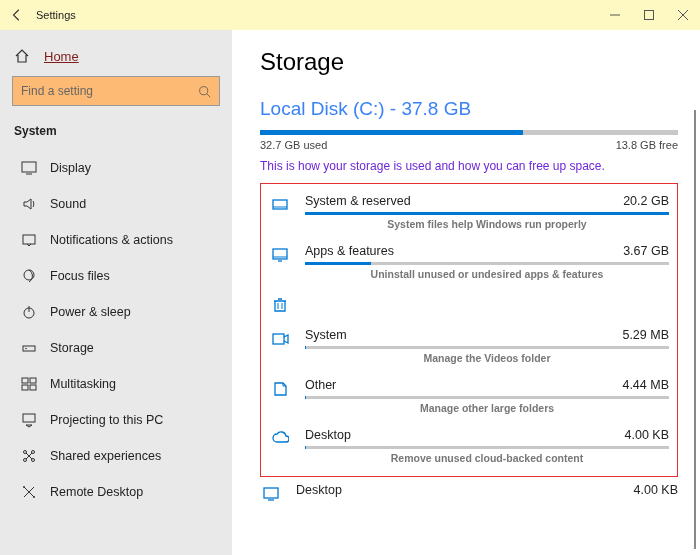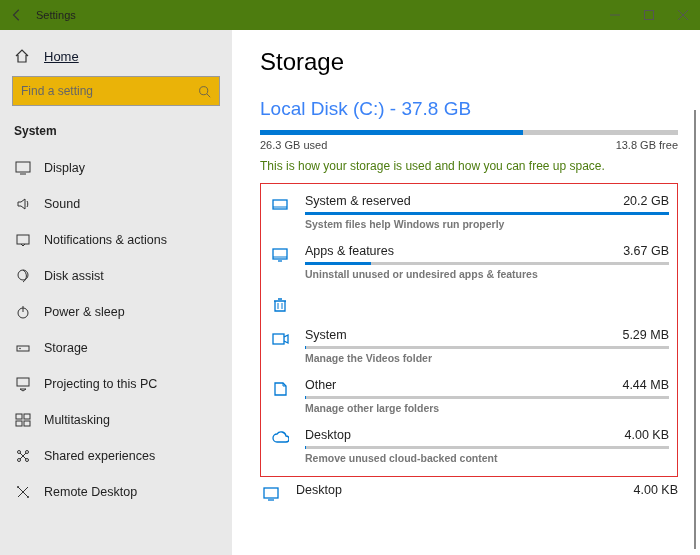--- a/index.html
+++ b/index.html
@@ -1,43 +1,43 @@
 <!DOCTYPE html>
 <html><head>
 <meta charset="utf-8">
 <style>
 * { margin: 0; padding: 0; box-sizing: border-box; font-family: "Segoe UI", sans-serif; }
 body { width: 700px; height: 555px; background: #fff; display: flex; flex-direction: column; overflow: hidden; }
-.titlebar { height: 30px; display: flex; align-items: center; background: #4d7c0f; padding-left: 10px; }
+.titlebar { height: 30px; display: flex; align-items: center; background: #fef9c3; padding-left: 10px; }
 .titlebar .back { margin-right: 12px; color: #444; font-size: 14px; }
 .titlebar .title { font-size: 11px; color: #222; flex: 1; }
 .titlebar .winbtns { display: flex; }
 .titlebar .winbtn { width: 34px; height: 30px; display: flex; align-items: center; justify-content: center; }
 .main { flex: 1; display: flex; overflow: hidden; }
 .sidebar { width: 232px; background: #e9e9e9; padding: 12px 0 0 0; overflow: hidden; }
-.home { display: flex; align-items: center; padding: 6px 14px 12px 14px; font-size: 13px; color: #0f172a; text-decoration: underline; }
+.home { display: flex; align-items: center; padding: 6px 14px 12px 14px; font-size: 13px; color: #7f1d1d; text-decoration: underline; }
 .home .icon { width: 18px; margin-right: 12px; }
-.searchbox { margin: 0 12px 14px 12px; border: 1px solid #999; background: #eab308; height: 30px; display: flex; align-items: center; padding: 0 8px; }
+.searchbox { margin: 0 12px 14px 12px; border: 1px solid #999; background: #fdba74; height: 30px; display: flex; align-items: center; padding: 0 8px; }
 .searchbox input { flex: 1; border: none; background: transparent; font-size: 12px; outline: none; color: #555; }
 .searchbox input::placeholder { color: #666; }
 .section-label { padding: 4px 14px 12px 14px; font-size: 12px; font-weight: 600; color: #222; }
-.nav-item { display: flex; align-items: center; padding: 10px 14px; font-size: 12.5px; color: #222; }
+.nav-item { display: flex; align-items: center; padding: 10px 14px; font-size: 12.5px; color: #222; margin-left: 6px; }
 .nav-item .icon { width: 18px; margin-right: 12px; display: flex; align-items: center; justify-content: center; }
 .content { flex: 1; padding: 18px 22px 0 28px; overflow: hidden; position: relative; }
 .scrollind { position: absolute; right: 4px; top: 80px; bottom: 6px; width: 2px; background: #888; }
 .page-title { font-size: 24px; font-weight: 400; margin-bottom: 22px; }
 .disk-title { font-size: 19px; color: #3b82f6; margin-bottom: 10px; }
 .disk-bar { height: 5px; background: #c8c8c8; position: relative; margin-bottom: 4px; }
 .disk-bar .fill { position: absolute; left: 0; top: 0; bottom: 0; background: #0078d4; }
 .disk-meta { display: flex; justify-content: space-between; font-size: 11px; color: #444; margin-bottom: 8px; }
-.disk-desc { font-size: 12px; color: #4d7c0f; margin-bottom: 10px; }
+.disk-desc { font-size: 12px; color: #6d28d9; margin-bottom: 10px; }
 .highlight-box { border: 1.5px solid #e03030; padding: 4px 8px 4px 8px; }
 .cat { display: flex; padding: 6px 0 8px 0; }
 .cat .icon { width: 22px; margin-right: 14px; display: flex; align-items: flex-start; justify-content: center; padding-top: 2px; color: #0078d4; }
-.cat .body { flex: 1; }
+.cat .body { flex: 1; text-align: center; }
 .cat .row1 { display: flex; justify-content: space-between; font-size: 12.5px; color: #222; margin-bottom: 4px; }
 .cat .bar { height: 3px; background: #c8c8c8; position: relative; margin-bottom: 3px; }
 .cat .bar .fill { position: absolute; left: 0; top: 0; bottom: 0; background: #0078d4; }
 .cat .desc { font-size: 10.5px; color: #777; font-weight: bold; }
 svg { display: block; }
 </style>
 </head>
 <body>
 
 <div class="titlebar">
@@ -114,59 +114,59 @@
             </svg>
           </span>
           <span>Notifications &amp; actions</span>
         </div>
         <div class="nav-item">
           <span class="icon">
             <svg width="16" height="16" viewBox="0 0 16 16">
               <path d="M8 2a5 5 0 100 10A5 5 0 008 2zM8 2a7 7 0 010 12" stroke="#333" fill="none"></path>
             </svg>
           </span>
-          <span>Disk assist</span>
+          <span>Focus files</span>
         </div>
         <div class="nav-item">
           <span class="icon">
             <svg width="16" height="16" viewBox="0 0 16 16">
               <circle cx="8" cy="9" r="5" stroke="#333" fill="none"></circle>
               <line x1="8" y1="2" x2="8" y2="8" stroke="#333"></line>
             </svg>
           </span>
           <span>Power &amp; sleep</span>
         </div>
         <div class="nav-item">
           <span class="icon">
             <svg width="16" height="16" viewBox="0 0 16 16">
               <rect x="2" y="6" width="12" height="5" stroke="#333" fill="none"></rect>
               <circle cx="5" cy="8.5" r="0.8" fill="#333"></circle>
             </svg>
           </span>
           <span>Storage</span>
-        </div>
-        <div class="nav-item">
-          <span class="icon">
-            <svg width="16" height="16" viewBox="0 0 16 16">
-              <rect x="2" y="2" width="12" height="8" stroke="#333" fill="none"></rect>
-              <path d="M5 13h6l-3 2z" stroke="#333" fill="none"></path>
-            </svg>
-          </span>
-          <span>Projecting to this PC</span>
         </div>
         <div class="nav-item">
           <span class="icon">
             <svg width="16" height="16" viewBox="0 0 16 16">
               <rect x="1" y="2" width="6" height="5" stroke="#333" fill="none"></rect>
               <rect x="9" y="2" width="6" height="5" stroke="#333" fill="none"></rect>
               <rect x="1" y="9" width="6" height="5" stroke="#333" fill="none"></rect>
               <rect x="9" y="9" width="6" height="5" stroke="#333" fill="none"></rect>
             </svg>
           </span>
           <span>Multitasking</span>
+        </div>
+        <div class="nav-item">
+          <span class="icon">
+            <svg width="16" height="16" viewBox="0 0 16 16">
+              <rect x="2" y="2" width="12" height="8" stroke="#333" fill="none"></rect>
+              <path d="M5 13h6l-3 2z" stroke="#333" fill="none"></path>
+            </svg>
+          </span>
+          <span>Projecting to this PC</span>
         </div>
         <div class="nav-item">
           <span class="icon">
             <svg width="16" height="16" viewBox="0 0 16 16">
               <circle cx="4" cy="4" r="1.5" stroke="#333" fill="none"></circle>
               <circle cx="12" cy="4" r="1.5" stroke="#333" fill="none"></circle>
               <circle cx="4" cy="12" r="1.5" stroke="#333" fill="none"></circle>
               <circle cx="12" cy="12" r="1.5" stroke="#333" fill="none"></circle>
               <path d="M5 5l6 6M11 5l-6 6" stroke="#333"></path>
             </svg>
@@ -187,21 +187,21 @@
   </div>
 
   <div class="content">
     <div class="scrollind"></div>
     <div class="page-title">Storage</div>
     <div class="disk-title">Local Disk (C:) - 37.8 GB</div>
     <div class="disk-bar">
         <div class="fill" id="diskfill" style="width: 63%;"></div>
       </div>
     <div class="disk-meta">
-      <span>26.3 GB used</span>
+      <span>32.7 GB used</span>
       <span>13.8 GB free</span>
     </div>
     <div class="disk-desc">This is how your storage is used and how you can free up space.</div>
     <div class="highlight-box">
       <div id="cats">
           <div class="cat">
             <div class="icon">
               <svg width="18" height="18" viewBox="0 0 18 18">
                 <rect x="2" y="4" width="14" height="9" stroke="#0078d4" fill="none" stroke-width="1.3"></rect>
                 <line x1="2" y1="11" x2="16" y2="11" stroke="#0078d4"></line>

